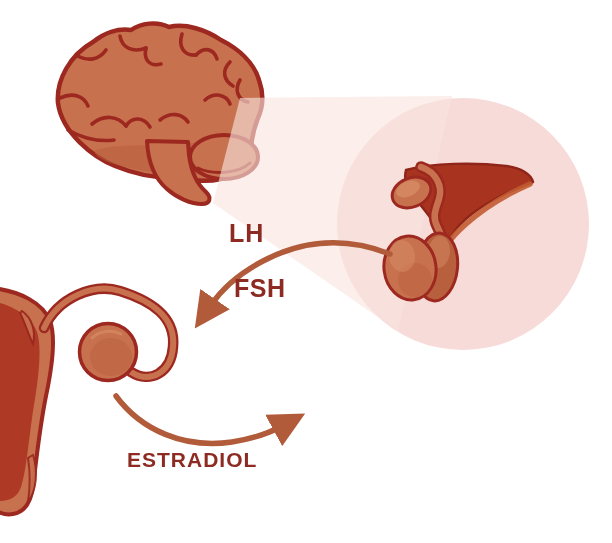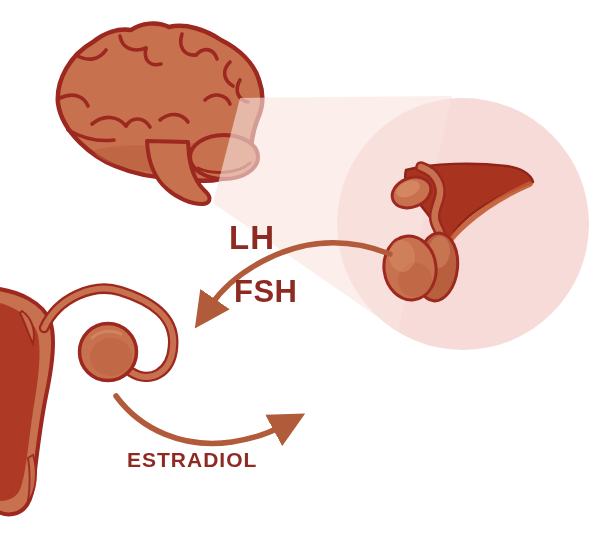--- a/index.html
+++ b/index.html
@@ -12,22 +12,22 @@
   }
   .stage svg{position:absolute;left:0;top:0;}
   .label{
     position:absolute;
     font-weight:bold;
     color:var(--labelText,#8D2A22);
     line-height:1;
     white-space:nowrap;
     user-select:none;
   }
-  .label-lh{left:229px;top:221px;font-size:33px;letter-spacing:1px;}
-  .label-fsh{left:234px;top:276px;font-size:31px;letter-spacing:0.5px;}
+  .label-lh{left:229px;top:221px;font-size:25px;letter-spacing:1px;}
+  .label-fsh{left:234px;top:276px;font-size:25px;letter-spacing:0.5px;}
   .label-estradiol{left:127px;top:449px;font-size:21px;letter-spacing:1px;}
 </style>
 </head>
 <body>
 
 <div class="stage">
 
   <svg width="612" height="543" viewBox="0 0 612 543">
     <defs>
       <marker id="ah" viewBox="0 0 10 10" refX="2" refY="5" markerWidth="6.5" markerHeight="6.5" orient="auto-start-reverse">

